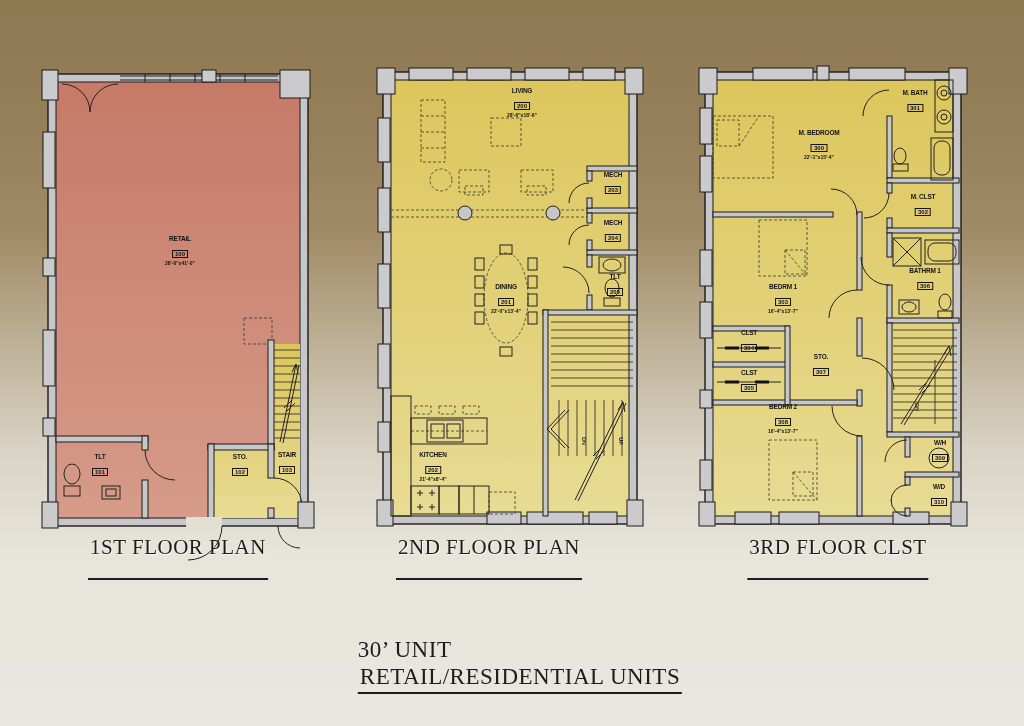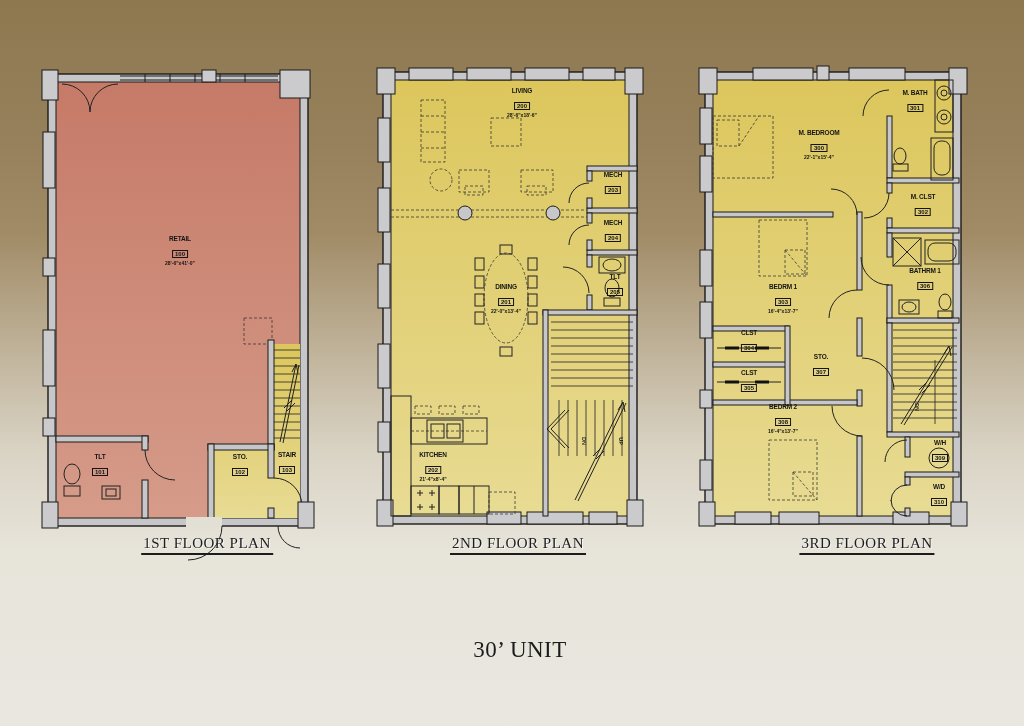--- a/index.html
+++ b/index.html
@@ -15,25 +15,24 @@
     position:absolute; transform:translateX(-50%); text-align:center;
     color:#141414; line-height:1.05; z-index:5; white-space:nowrap;
   }
   .room-label .rname { display:block; font-size:6.5px; font-weight:bold; letter-spacing:-0.2px; }
   .room-label .rnum  { display:inline-block; font-size:6px; font-weight:bold;
     border:1px solid #141414; padding:0 2px; margin-top:1px; }
   .room-label .rdims { display:block; font-size:5px; font-weight:bold; margin-top:1px; }
   .stair-txt { position:absolute; font-size:5.5px; font-weight:bold; color:#222; z-index:5; }
   .plan-title {
     position:absolute; transform:translateX(-50%);
-    font-family:"Liberation Serif", serif; font-size:15px; color:#1c1c1c;
+    font-family:"Liberation Serif", serif; font-size:21px; color:#1c1c1c;
     letter-spacing:0.5px; white-space:nowrap;
-    border-bottom:2px solid #1c1c1c; padding:0 2px 1px 2px;
+    border-bottom:2px solid #1c1c1c; padding:0 2px 18px 2px;
     text-shadow:1px 1px 0 rgba(255,255,255,0.65);
-    margin-left:29px;
   }
   .main-title {
     position:absolute; left:520px; top:637px; transform:translateX(-50%);
     text-align:left; font-family:"Liberation Serif", serif; color:#1c1c1c; z-index:6;
   }
   .main-title .t1 { display:block; font-size:23px; letter-spacing:0.5px; }
   .main-title .t2 { display:inline-block; font-size:23px; letter-spacing:0.5px;
     border-bottom:2px solid #1c1c1c; padding:0 2px 2px 2px; margin-top:1px; }
   
   .wall   { fill:#c7c7c9; stroke:#1a1a1a; stroke-width:1.4; }
@@ -487,17 +486,18 @@
   </div>
   <div class="room-label" style="left:242px; top:424px;">
     <span class="rname">W/D</span>
     <span class="rnum">310</span>
   </div>
   <span class="stair-txt" style="left:216px; top:344px; transform:rotate(90deg);">DN</span>
 </div>
 
 <div class="plan-title" style="left:178px; top:535px;">1ST FLOOR PLAN</div>
 <div class="plan-title" style="left:489px; top:535px;">2ND FLOOR PLAN</div>
-<div class="plan-title" style="left:838px; top:535px;">3RD FLOOR PLAN</div>
+<div class="plan-title" style="left:838px; top:535px;">3RD FLOOR CLST</div>
 
 <div class="main-title">
   <span class="t1">30’ UNIT</span>
+  <span class="t2">RETAIL/RESIDENTIAL UNITS</span>
 </div>
 
 </body></html>

